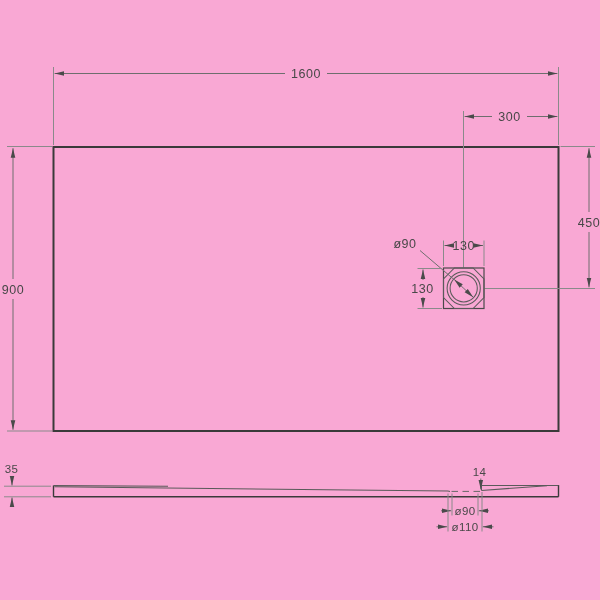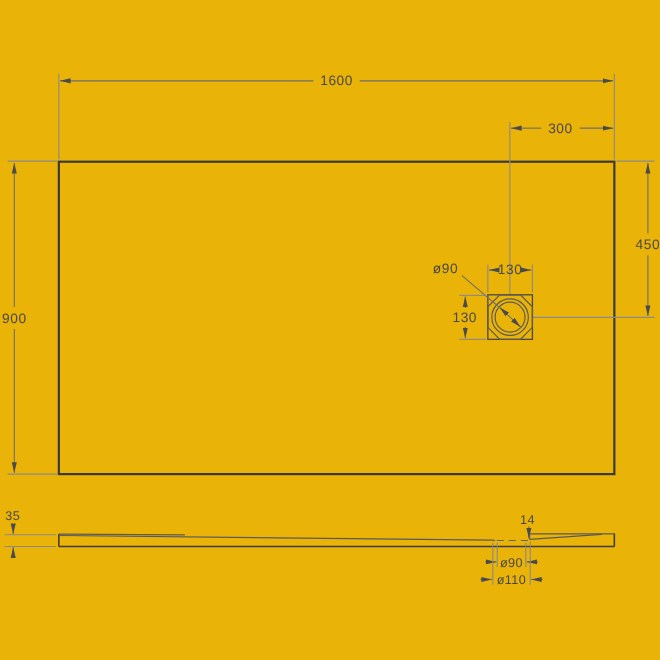--- a/index.html
+++ b/index.html
@@ -1,16 +1,16 @@
 <!DOCTYPE html>
 <html><head>
 <meta charset="utf-8">
 <style>
   html,body{margin:0;padding:0;background:#ffffff;}
-  .stage{width:600px;height:600px;position:relative;background:#eab308;overflow:hidden;}
+  .stage{width:600px;height:600px;position:relative;background:#f9a8d4;overflow:hidden;}
   svg{display:block;}
   .ln-main{stroke:#3a3a3a;stroke-width:2;fill:none;}
   .ln-edge{stroke:#3a3a3a;stroke-width:1.4;fill:none;}
   .ln-med{stroke:#4a4a4a;stroke-width:1.2;fill:none;}
   .ln-det{stroke:#5a5a5a;stroke-width:1.05;fill:none;}
   .ln-thin{stroke:#8a8a8a;stroke-width:1;fill:none;}
   .ln-dim{stroke:#6e6e6e;stroke-width:1;fill:none;}
   .ln-dash{stroke:#666666;stroke-width:1;fill:none;stroke-dasharray:6.5 4.5;}
   .txt{font-family:"Liberation Sans","DejaVu Sans",sans-serif;font-size:12.5px;fill:#484848;letter-spacing:0.5px;}
   .txt-sm{font-family:"Liberation Sans","DejaVu Sans",sans-serif;font-size:11.5px;fill:#484848;letter-spacing:0.4px;}

